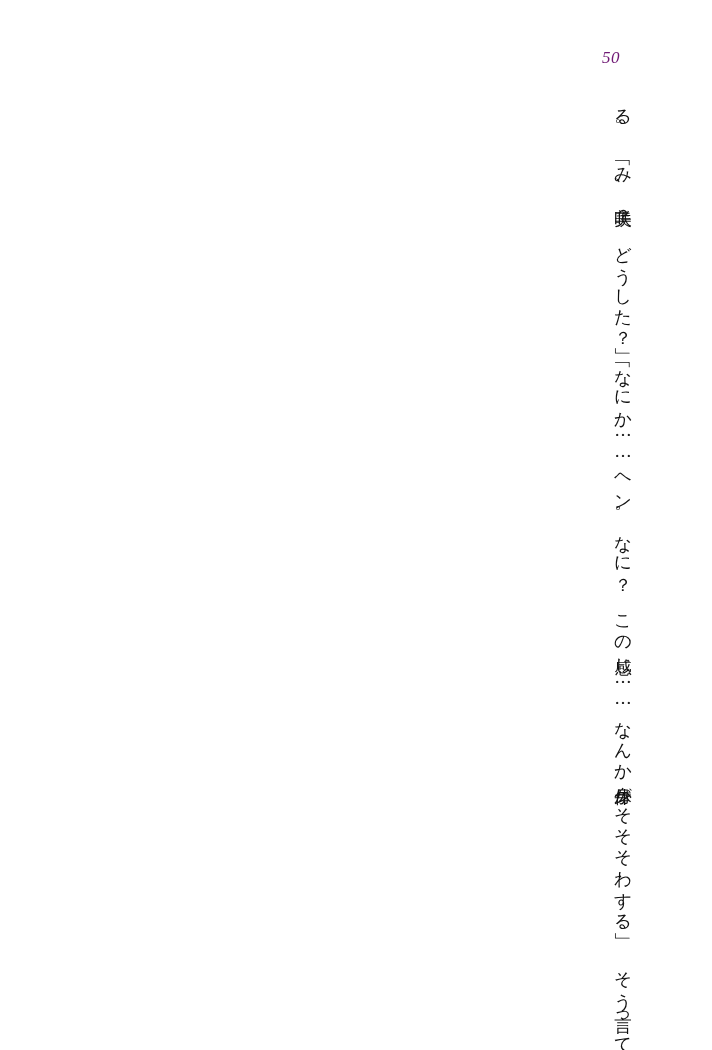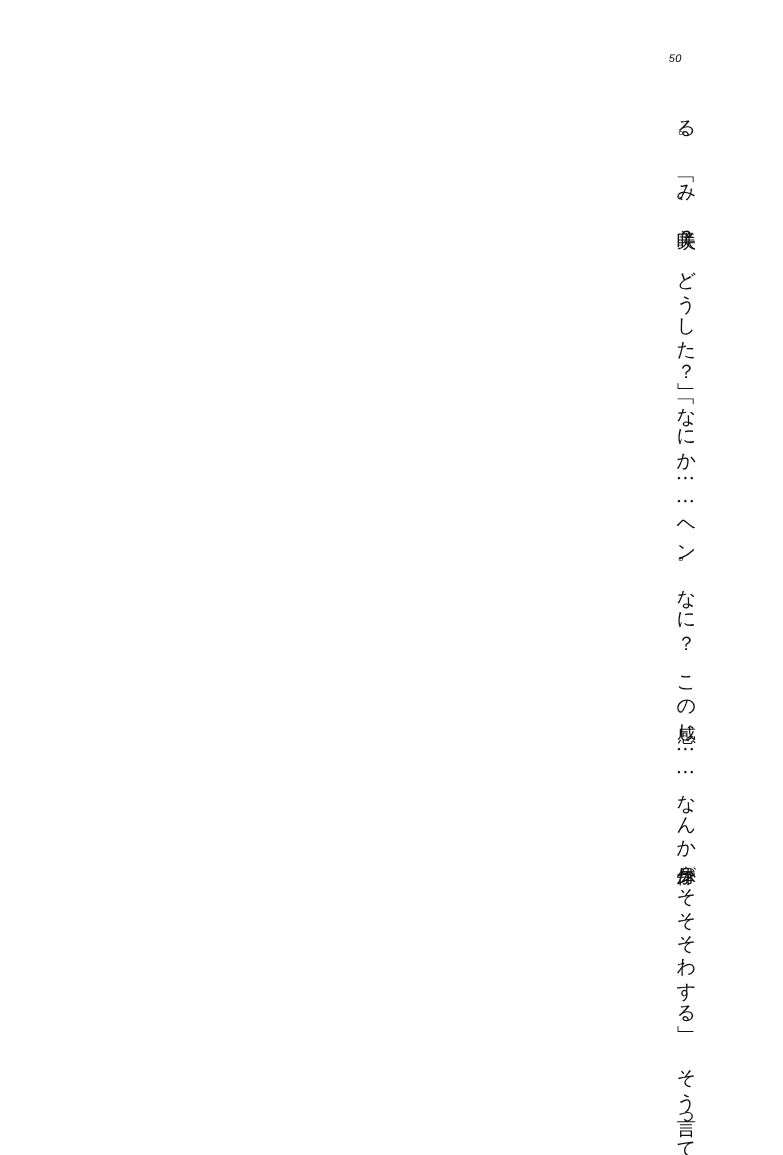--- a/index.html
+++ b/index.html
@@ -12,24 +12,24 @@
     width: 712px;
     height: 1050px;
     background: #ffffff;
     overflow: hidden;
     font-family: "DejaVu Serif", "Liberation Serif", serif;
   }
   .page-number {
     position: absolute;
     top: 48px;
     right: 92px;
-    font-size: 10px;
+    font-size: 17px;
     font-style: italic;
-    color: #000000;
-    font-family: Liberation Sans, sans-serif;
+    color: #701a75;
+    font-family: Liberation Serif, serif;
     letter-spacing: 0.5px;
   }
   .text-block {
     position: absolute;
     top: 96px;
     right: 74px;
     height: 810px;
     width: 546px;
     display: flex;
     flex-direction: row;

